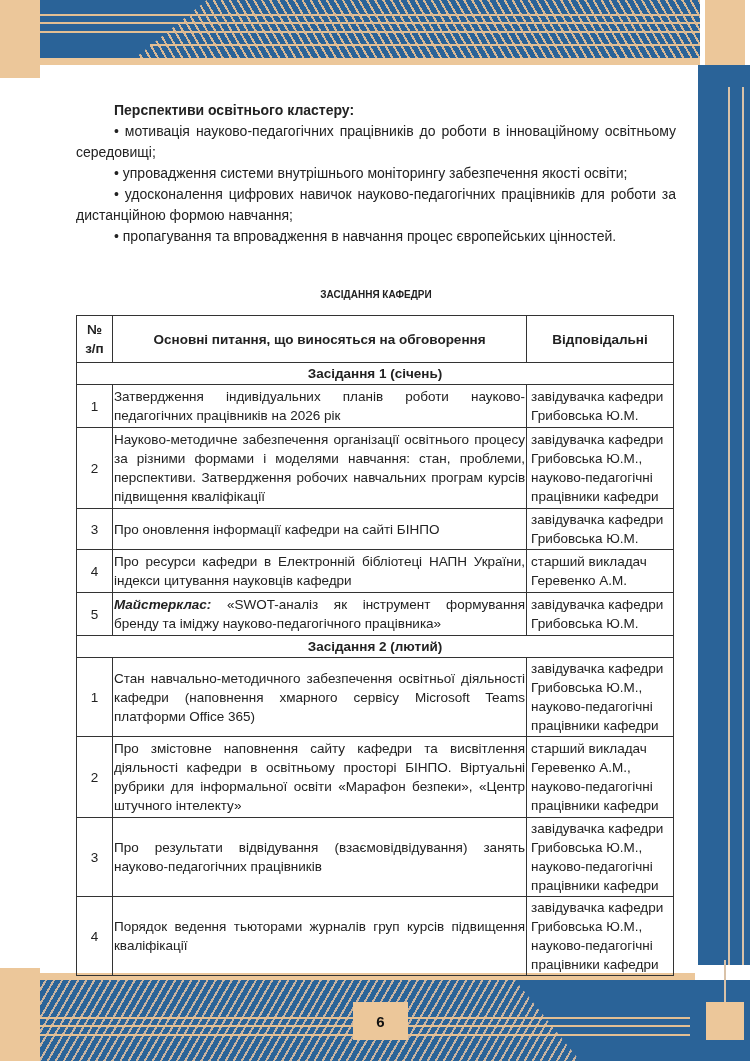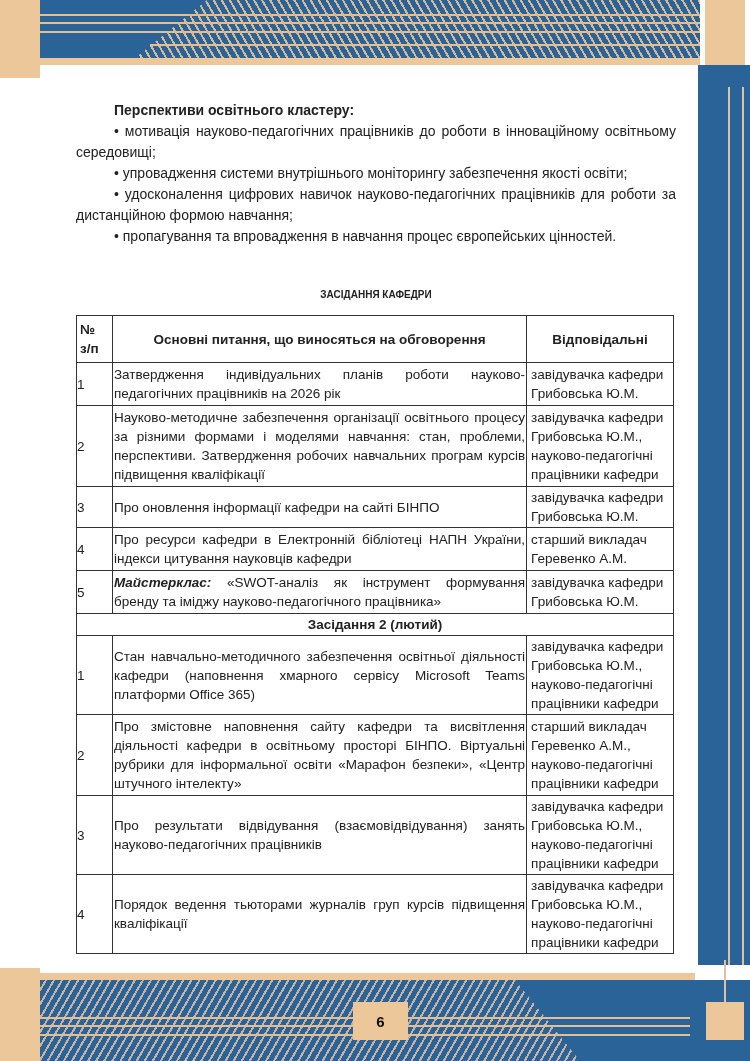--- a/index.html
+++ b/index.html
@@ -50,21 +50,21 @@
     position: absolute; left: 76px; top: 289px; width: 600px; text-align: center;
     font-weight: bold; font-size: 10px;
   }
 
   table#meetings {
     position: absolute; left: 76px; top: 315px; width: 598px;
     border-collapse: collapse; font-size: 13.5px; line-height: 19px;
   }
   #meetings td, #meetings th { border: 1.4px solid #333; vertical-align: middle; }
   #meetings th { font-weight: bold; text-align: center; padding: 4px 3px; }
-  #meetings .c-num { width: 36px; text-align: left; }
+  #meetings .c-num { width: 36px; text-align: center; }
   #meetings .c-topic { width: 415px; text-align: justify; padding: 2px 1px; }
   #meetings .c-resp { width: 147px; padding: 1px 4px; }
   #meetings .section-row td { text-align: center; font-weight: bold; padding: 1px; }
   .em { font-weight: bold; font-style: italic; }
   .resp-line { display: block; }
 </style>
 </head>
 <body>
 
 <div class="deco" id="top-left-block"></div>
@@ -106,20 +106,23 @@
 
 <table id="meetings">
   <thead>
     <tr>
       <th class="c-num">№ з/п</th>
       <th class="c-topic" style="text-align:center">Основні питання, що виносяться на обговорення</th>
       <th class="c-resp" style="text-align:center">Відповідальні</th>
     </tr>
   </thead>
   <tbody id="tbody">
+      <tr class="section-row">
+        <td colspan="3">Засідання 1 (січень)</td>
+      </tr>
       <tr>
         <td class="c-num">1</td>
         <td class="c-topic"><span>Затвердження індивідуальних планів роботи науково-педагогічних працівників на 2026 рік</span></td>
         <td class="c-resp">
           <span class="resp-line">завідувачка кафедри</span>
           <span class="resp-line">Грибовська Ю.М.</span>
         </td>
       </tr>
       <tr>
         <td class="c-num">2</td>

